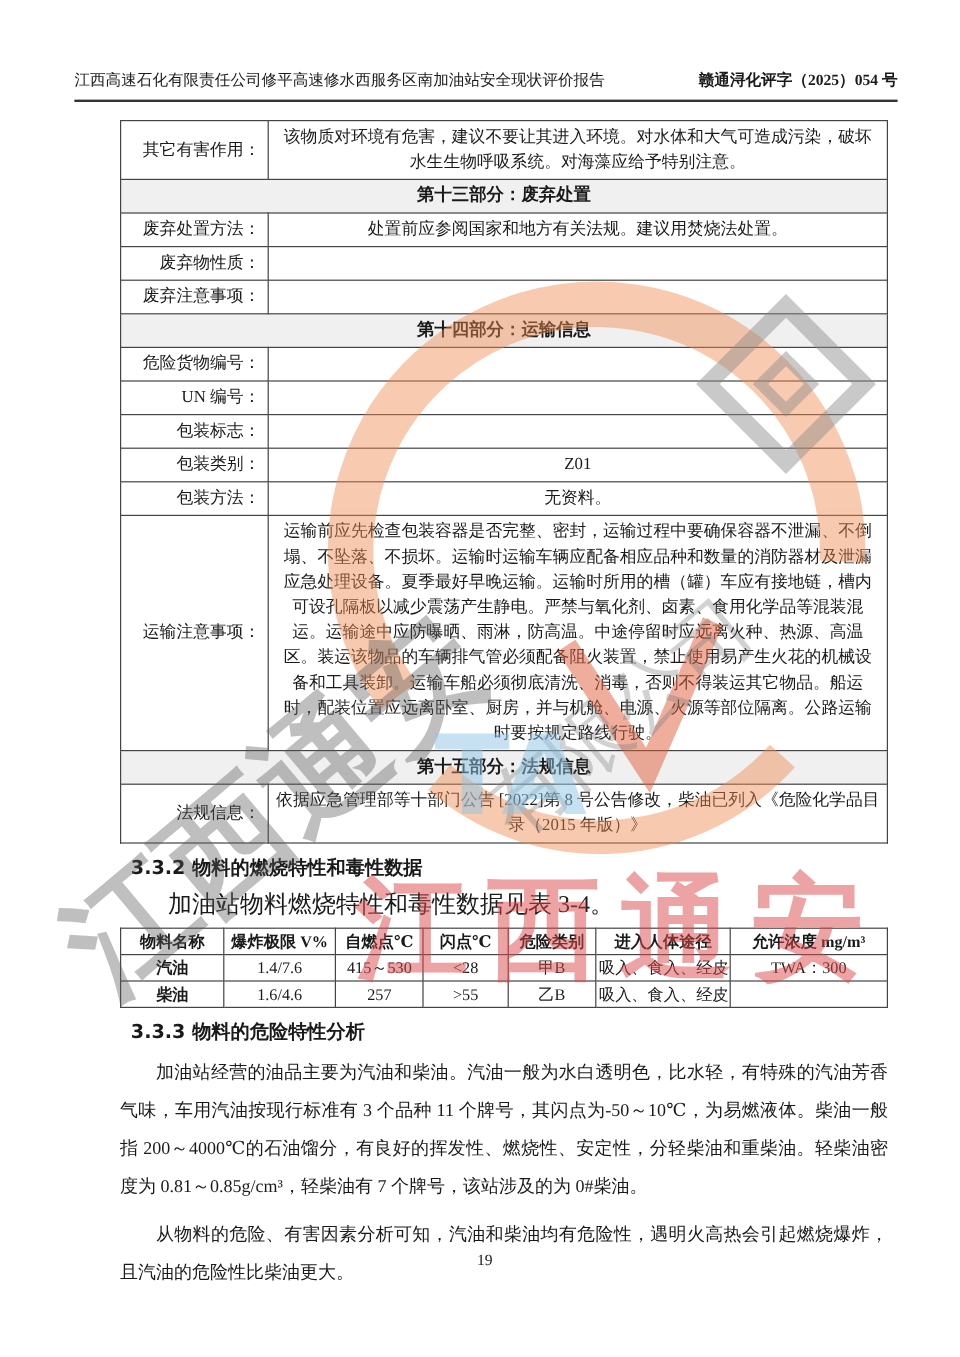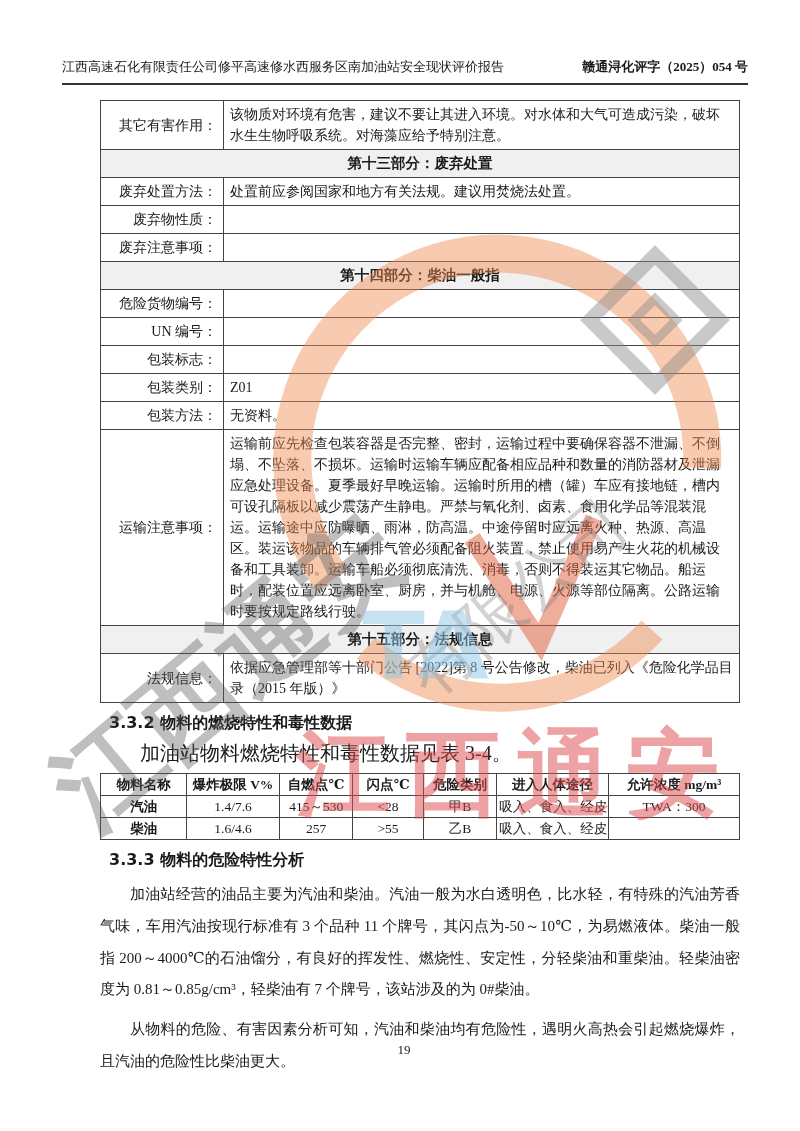--- a/index.html
+++ b/index.html
@@ -44,21 +44,21 @@
     padding: 3px 6px;
     line-height: 21px;
     vertical-align: middle;
     height: 21px;
   }
   table.msds td.label-cell {
     width: 110px;
     text-align: right;
     white-space: nowrap;
   }
-  table.msds td.value-cell { text-align: left; }
+  table.msds td.value-cell { text-align: center; }
   table.msds td.section-cell {
     text-align: center;
     font-weight: bold;
     background: #f0f0f0;
     font-size: 14.5px;
   }
   
   .h-num {
     font-family: "DejaVu Sans", "Liberation Sans", sans-serif;
     font-weight: bold;
@@ -141,21 +141,21 @@
           </tr>
           <tr>
             <td class="label-cell">废弃物性质：</td>
             <td class="value-cell"></td>
           </tr>
           <tr>
             <td class="label-cell">废弃注意事项：</td>
             <td class="value-cell"></td>
           </tr>
           <tr>
-            <td colspan="2" class="section-cell">第十四部分：柴油一般指</td>
+            <td colspan="2" class="section-cell">第十四部分：运输信息</td>
           </tr>
           <tr>
             <td class="label-cell">危险货物编号：</td>
             <td class="value-cell"></td>
           </tr>
           <tr>
             <td class="label-cell">UN 编号：</td>
             <td class="value-cell"></td>
           </tr>
           <tr>

